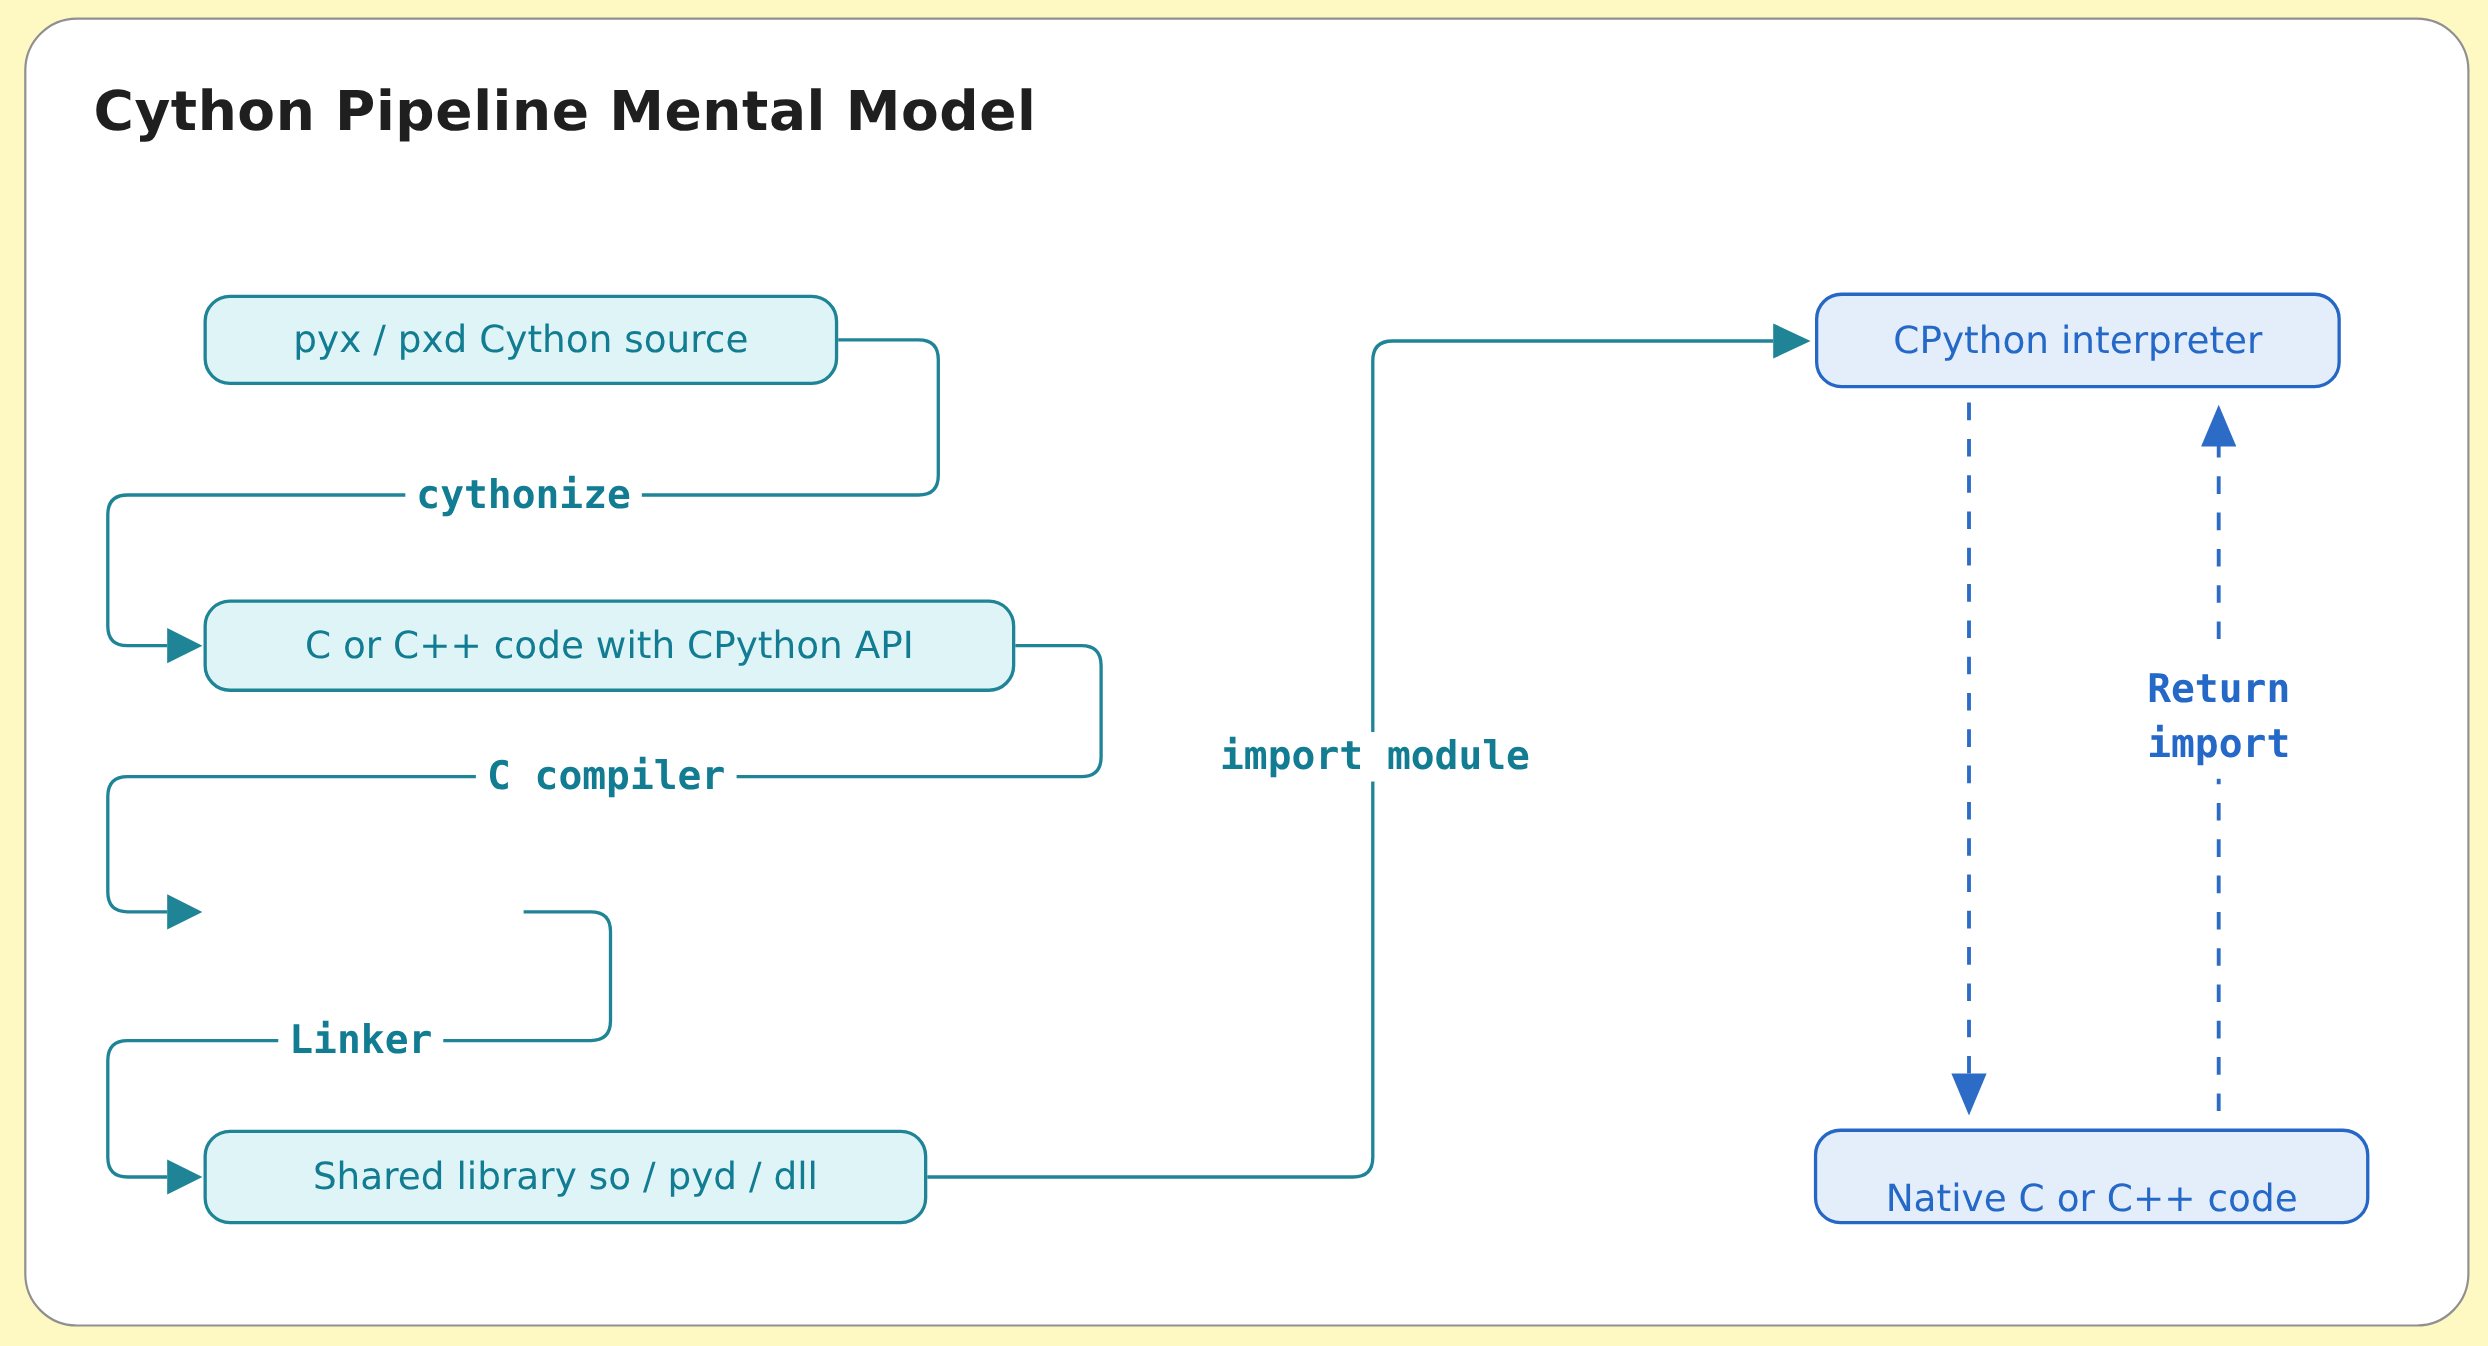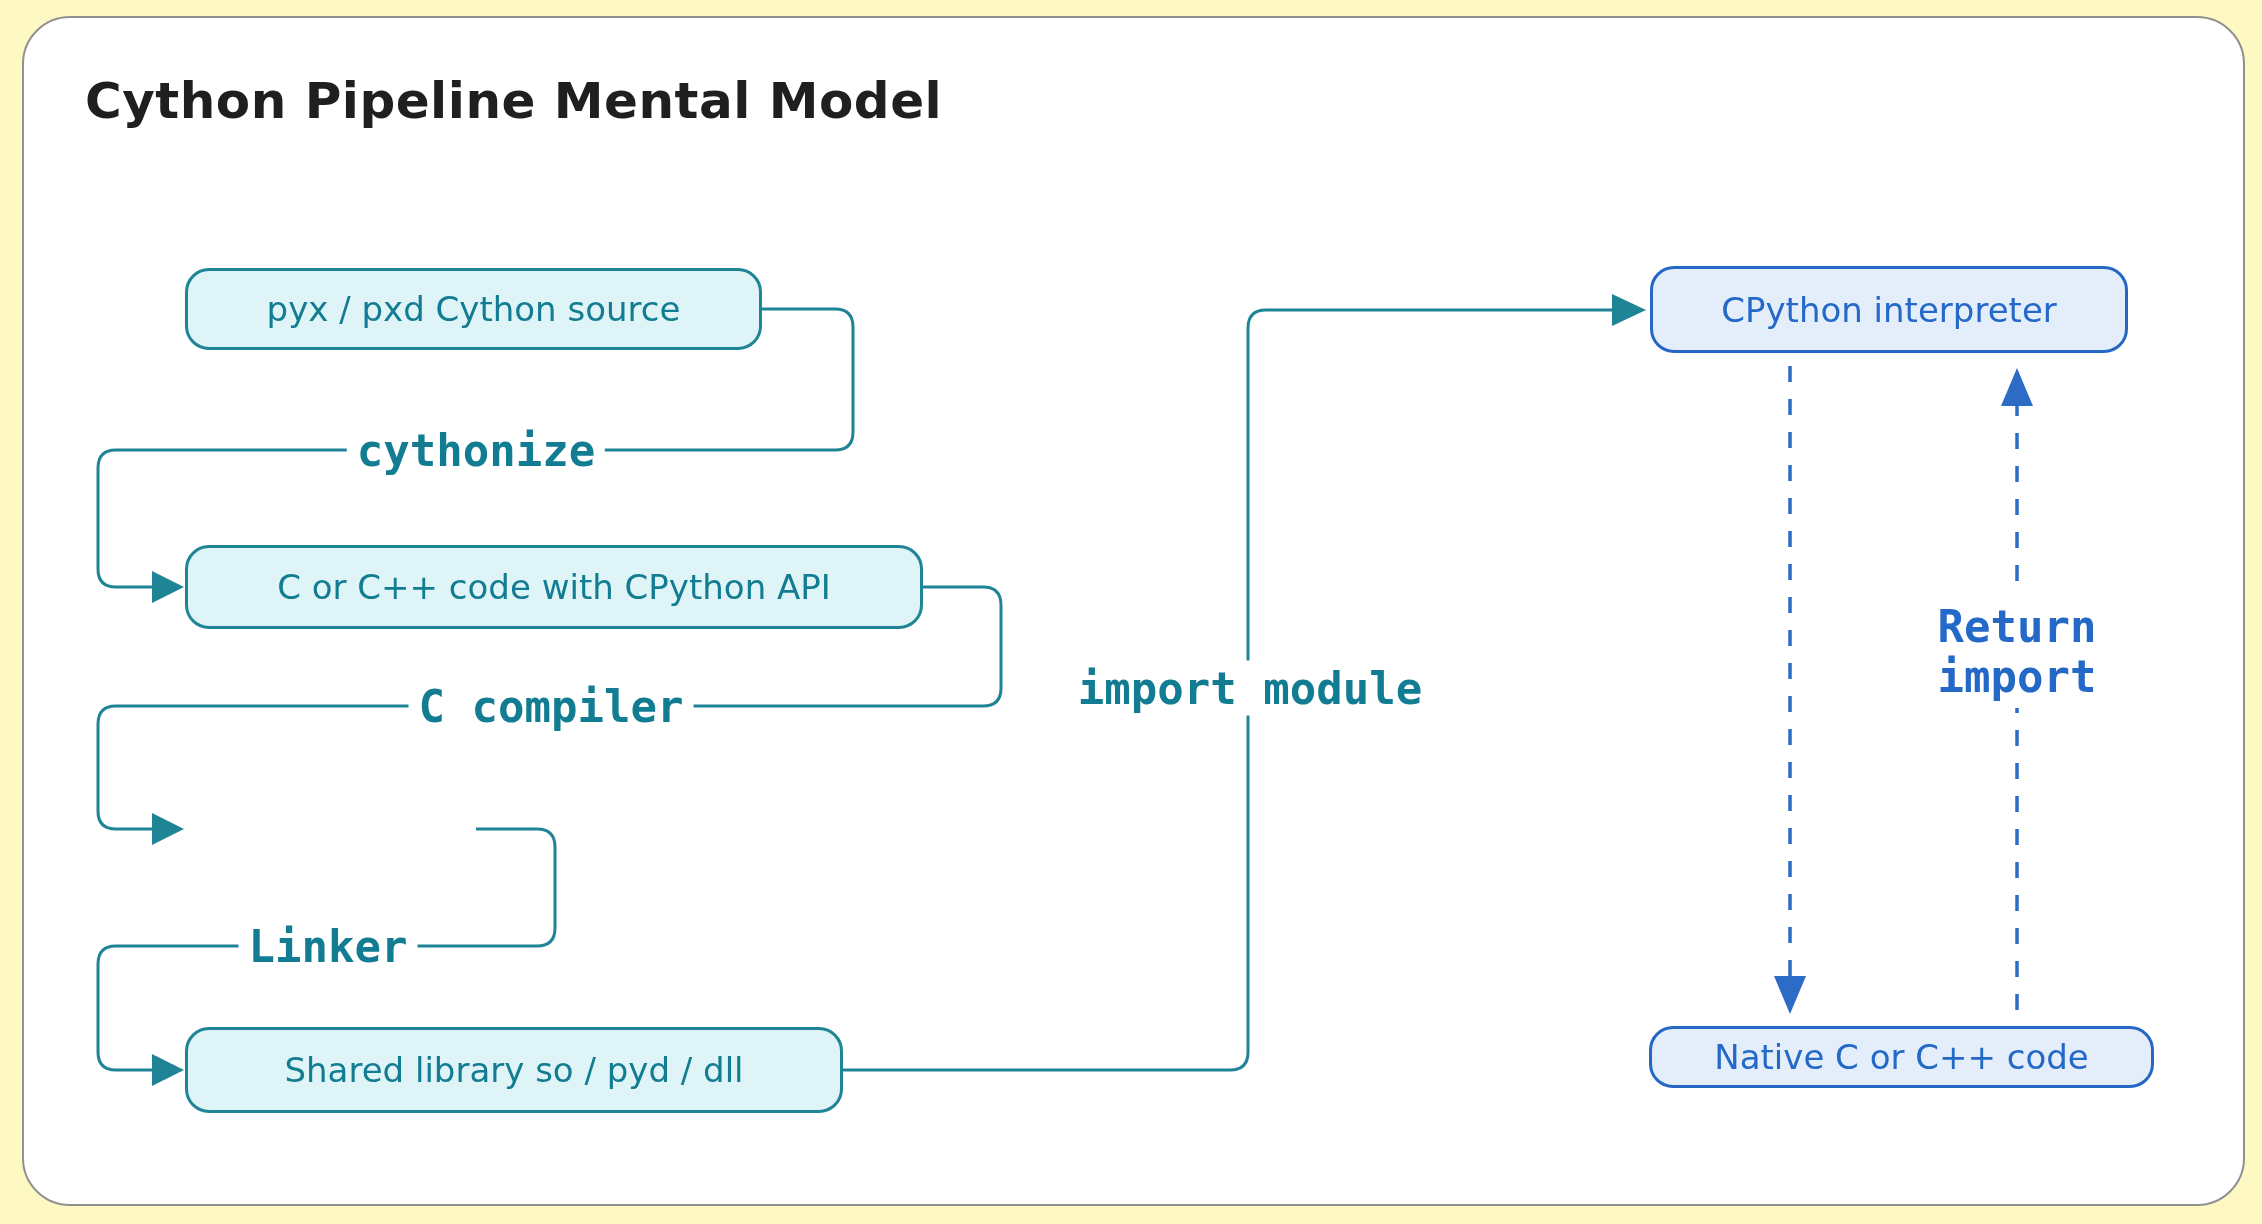--- a/index.html
+++ b/index.html
@@ -55,21 +55,21 @@
     color: var(--blue-text, #2468c8);
   }
   .edge-label {
     position: absolute;
     z-index: 3;
     transform: translate(-50%, -50%);
     background: #ffffff;
     padding: 2px 10px;
     font-family: "DejaVu Sans Mono", "Liberation Mono", monospace;
     font-weight: bold;
-    font-size: 44px;
+    font-size: 36px;
     white-space: nowrap;
     text-align: center;
   }
   .edge-label.teal { color: var(--teal-text, #117c92); }
   .edge-label.blue { color: var(--blue-text, #2c6cc6); padding: 6px 10px; }
   .edge-label .ln { display: block; line-height: 50px; }
 </style>
 </head>
 <body>
 
@@ -110,21 +110,21 @@
 
 
   <div class="node blue" style="left:1650px; top:266px; width:478px; height:87px;">
     <span>CPython interpreter</span>
   </div>
 
   <div class="node teal" style="left:185px; top:1027px; width:658px; height:86px;">
     <span>Shared library so / pyd / dll</span>
   </div>
 
-  <div class="node blue" style="left:1649px; top:1026px; width:505px; height:62px;">
+  <div class="node blue" style="left:1649px; top:1026px; width:505px; height:87px;align-items:flex-end;">
     <span>Native C or C++ code</span>
   </div>
 
   <div class="edge-label teal" style="left:476px; top:450px;">cythonize</div>
 
   <div class="edge-label teal" style="left:551px; top:706px;">C compiler</div>
 
   <div class="edge-label teal" style="left:328px; top:946px;">Linker</div>
 
   <div class="edge-label teal" style="left:1250px; top:688px;">import module</div>

